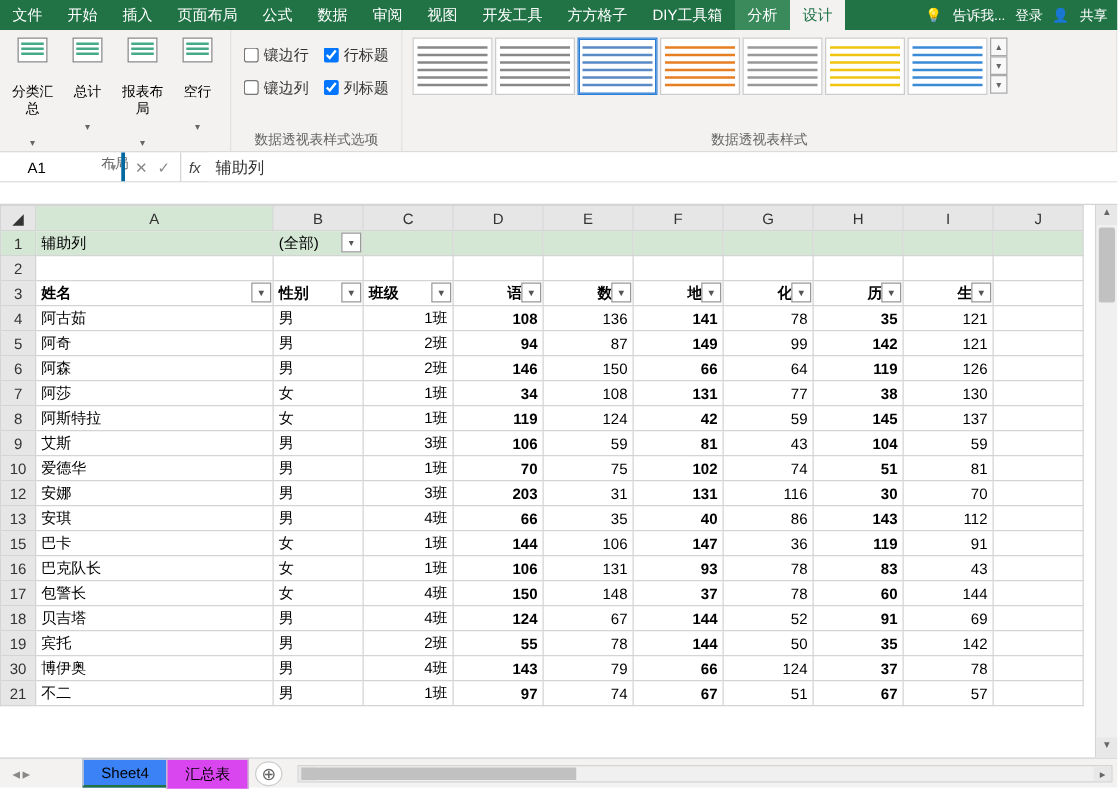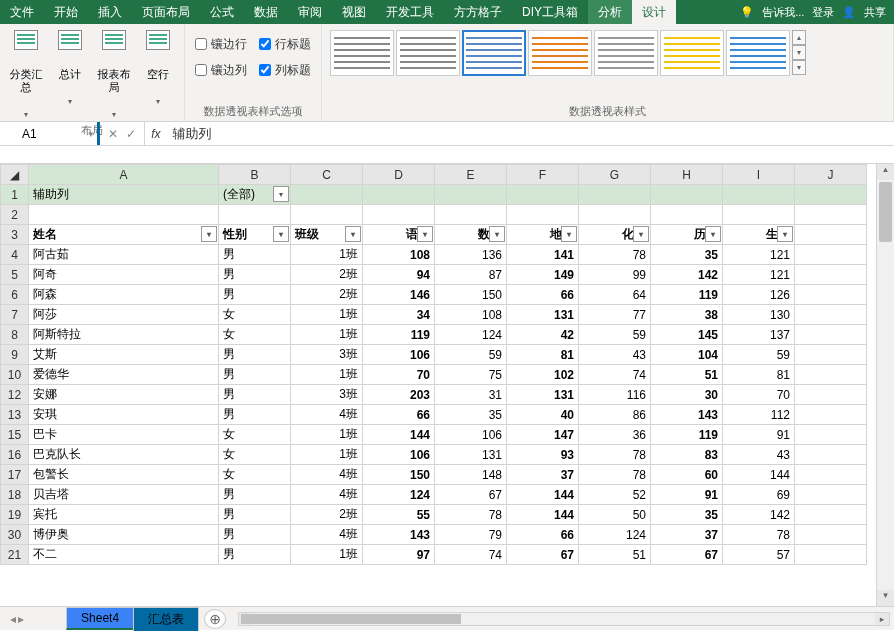--- a/index.html
+++ b/index.html
@@ -75,21 +75,21 @@
 th.col-hdr.sel { background: #d4e6d4; }
 
 .vscroll { width: 18px; background: #f0f0f0; border-left: 1px solid #d4d4d4; position: relative; }
 .vscroll .up, .vscroll .down { height: 16px; text-align: center; font-size: 9px; color: #666; cursor: pointer; background:#e8e8e8; }
 .vscroll .down { position: absolute; bottom: 0; left:0; right:0; }
 .vscroll .thumb { position: absolute; left: 2px; right: 2px; top: 18px; height: 60px; background: #c1c1c1; border-radius: 2px; }
 
 
 .sheet-tabs { height: 24px; border-top: 1px solid #d4d4d4; background: #f3f2f1; display: flex; align-items: center; padding: 0 4px; gap: 0; }
 .nav-arrows { display: flex; gap: 2px; padding: 0 6px; color: #888; }
-.sheet-tab { padding: 3px 14px; border: 1px solid #ccc; border-bottom: none; background: #0369a1; font-size: 12px; cursor: pointer; margin-right: -1px; }
+.sheet-tab { padding: 3px 14px; border: 1px solid #ccc; border-bottom: none; background: #d946ef; font-size: 12px; cursor: pointer; margin-right: -1px; }
 .sheet-tab.active { background: #3b82f6; border-bottom: 2px solid #217346; margin-left: 36px; }
 .add-sheet { width: 22px; height: 20px; border: 1px solid #ccc; border-radius: 50%; display:flex; align-items:center; justify-content:center; margin-left: 6px; font-size: 14px; color: #666; cursor:pointer; background:#fff; }
 .hscroll { flex: 1; margin-left: 12px; height: 14px; background: #f0f0f0; border: 1px solid #d4d4d4; position: relative; }
 .hscroll .thumb { position: absolute; left: 2px; top: 1px; bottom: 1px; width: 220px; background: #c1c1c1; }
 .hscroll .ar { position:absolute; top:0; bottom:0; width:14px; display:flex; align-items:center; justify-content:center; font-size:9px; color:#666; background:#e8e8e8; cursor:pointer; }
 .hscroll .ar.l { left:0; } .hscroll .ar.r { right:0; }
 </style>
 </head>
 <body>
 

